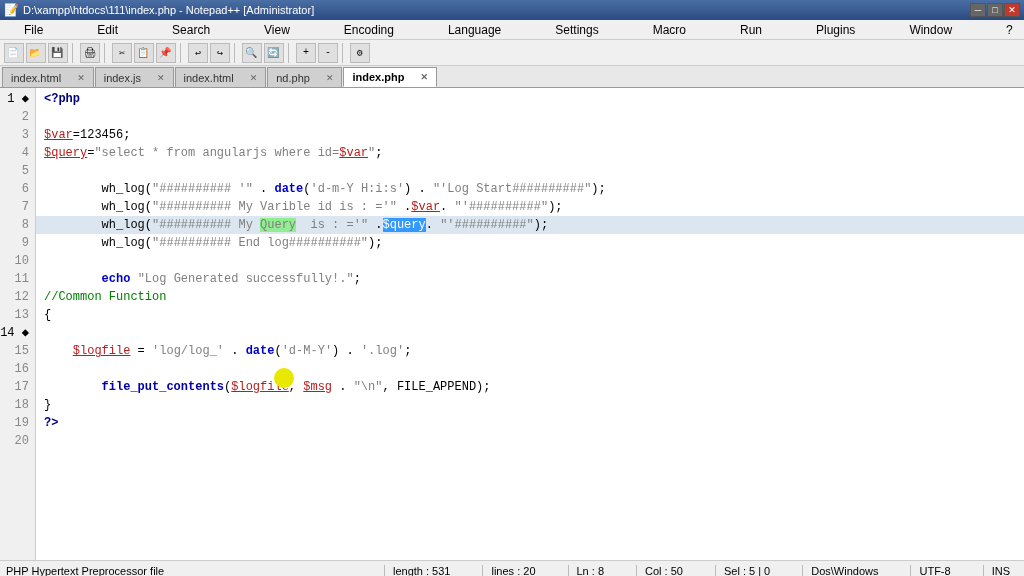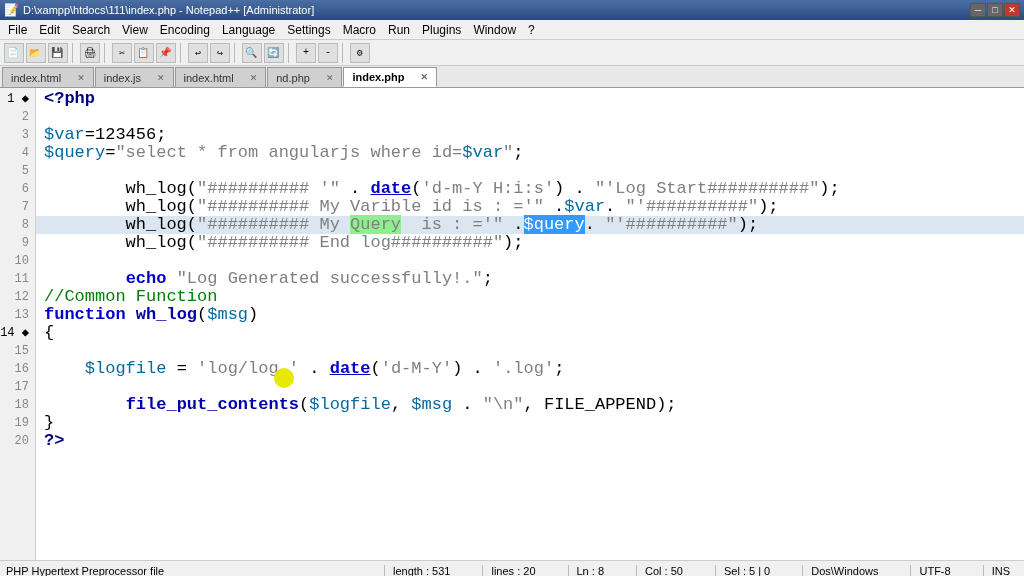--- a/index.html
+++ b/index.html
@@ -28,23 +28,24 @@
     .title-btn.maximize { background: #666; }
     .title-btn.minimize { background: #666; }
 
     
     .menu-bar {
       background: #f0f0f0;
       border-bottom: 1px solid #ccc;
       height: 20px;
       display: flex;
       align-items: center;
-      padding: 0 2px;
+      padding: 0 18px;
       font-size: 12px;
       font-family: Arial, sans-serif;
+      gap: 42px;
     }
     .menu-item {
       padding: 1px 6px;
       cursor: pointer;
       color: #000;
     }
 
     
     .toolbar {
       background: #f0f0f0;
@@ -128,39 +129,39 @@
       flex: 1;
       padding: 2px 0;
       overflow: hidden;
       background: #ffffff;
     }
     .code-line {
       height: 18px;
       line-height: 18px;
       padding-left: 8px;
       white-space: pre;
-      font-size: 17px;
+      font-size: 12px;
       font-family: 'Courier New', monospace;
       color: #000;
     }
     .code-line.highlighted {
       background: #dce6f0;
     }
 
     
     .kw { color: #0000cc; font-weight: bold; } 
     .fn { color: #0000aa; font-weight: bold; } 
     .str { color: #808080; } 
-    .var { color: #0369a1; } 
+    .var { color: #b91c1c; text-decoration: underline; } 
     .comment { color: #008000; }
     .php-tag { color: #000080; font-weight: bold; }
     .hl-green { background: #90ee90; }
     .hl-blue-sel { background: #3399ff; color: #ffffff; }
     .num { color: #000000; }
-    .date-fn { color: #0000cc; font-weight: bold; text-decoration: underline; }
+    .date-fn { color: #0000cc; font-weight: bold; }
 
     
     .status-bar {
       background: #f0f0f0;
       border-top: 1px solid #ccc;
       height: 20px;
       display: flex;
       align-items: center;
       padding: 0 6px;
       font-size: 11px;
@@ -305,21 +306,20 @@
       <div class="code-line highlighted">        wh_log(<span class="str">"########## My <span class="hl-green">Query</span>  is : ='"</span> .<span class="hl-blue-sel">$query</span>. <span class="str">"'##########"</span>);</div>
 
       <div class="code-line">        wh_log(<span class="str">"########## End log##########"</span>);</div>
 
       <div class="code-line"></div>
 
       <div class="code-line">        <span class="kw">echo</span> <span class="str">"Log Generated successfully!."</span>;</div>
 
       <div class="code-line"><span class="comment">//Common Function</span></div>
 
-      <div class="code-line"><span class="kw">function</span> <span class="fn">wh_log</span>(<span class="var">$msg</span>)</div>
 
       <div class="code-line">{</div>
 
       <div class="code-line"></div>
 
       <div class="code-line">    <span class="var">$logfile</span> = <span class="str">'log/log_'</span> . <span class="date-fn">date</span>(<span class="str">'d-M-Y'</span>) . <span class="str">'.log'</span>;</div>
 
       <div class="code-line"></div>
 
       <div class="code-line">        <span class="fn">file_put_contents</span>(<span class="var">$logfile</span>, <span class="var">$msg</span> . <span class="str">"\n"</span>, FILE_APPEND);</div>

